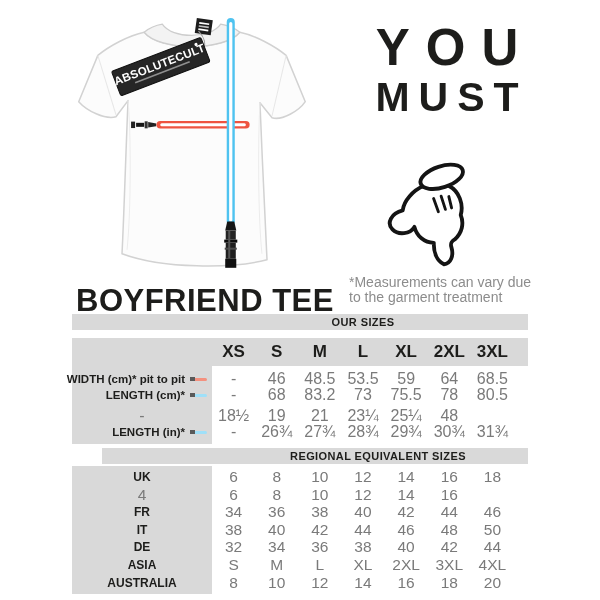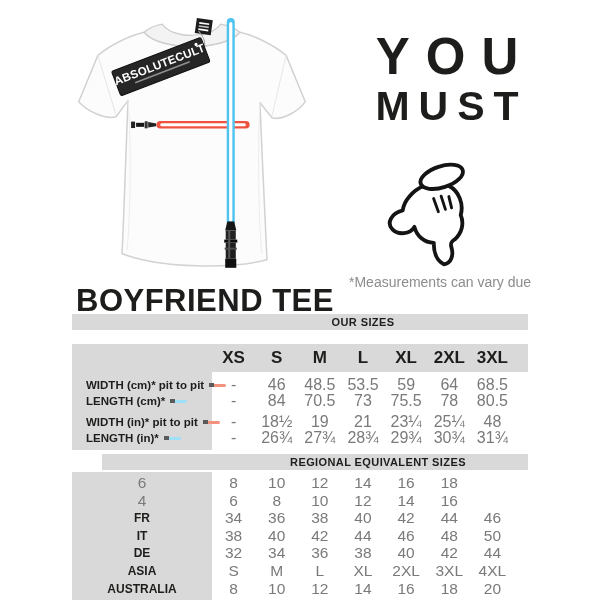--- a/index.html
+++ b/index.html
@@ -13,40 +13,40 @@
     --saber-blue-glow:#9fe0f9;
   }
   html,body{margin:0;padding:0;background:#fff;}
   body{font-family:"Liberation Sans",sans-serif;color:var(--ink);}
   .canvas{position:relative;width:600px;height:600px;background:#fff;overflow:hidden;}
 
   
   .tshirt-svg{position:absolute;left:50px;top:4px;width:288px;height:292px;}
   .slogan{position:absolute;left:346px;top:22px;width:202px;text-align:center;}
   .slogan .l1{font-size:25px;font-weight:800;letter-spacing:5px;margin-right:-5px;}
-  .slogan .l2{font-size:51px;font-weight:800;letter-spacing:16px;margin-right:-16px;line-height:1.02;margin-top:9px;}
+  .slogan .l2{font-size:51px;font-weight:800;letter-spacing:16px;margin-right:-16px;line-height:1.02;margin-top:0;}
   .slogan .l3{font-size:41px;font-weight:800;letter-spacing:9px;margin-right:-9px;line-height:1.05;margin-top:2px;}
   .hand-svg{position:absolute;left:384px;top:160px;width:96px;height:114px;transform:rotate(-4deg);}
 
   
   .title{position:absolute;left:76px;top:283px;font-size:31px;font-weight:900;letter-spacing:0.5px;white-space:nowrap;}
   .note{position:absolute;left:349px;top:275px;font-size:14px;line-height:1.1;color:var(--note-gray);}
 
   
   .table{position:absolute;left:72px;top:314px;width:456px;font-size:12px;}
   .band{background:var(--band-gray);height:16px;display:flex;align-items:center;}
   .band span{display:block;flex:1;margin-left:140px;margin-right:14px;text-align:center;
              font-size:11px;font-weight:bold;letter-spacing:0.4px;color:var(--ink);}
   .grid-row{display:grid;grid-template-columns:140px repeat(7,1fr);padding-right:14px;align-items:center;}
-  .header-row{background:var(--band-gray);height:28px;margin-top:14px;}
+  .header-row{background:var(--band-gray);height:28px;margin-top:8px;}
   .size-h{text-align:center;font-size:17px;font-weight:800;}
   .meas-section{background:linear-gradient(to right,var(--band-gray) 140px,#fff 140px);padding:4px 0 5px;}
   .m-row{height:16px;}
   .m-row.group2{margin-top:5px;}
-  .m-label-cell{display:flex;align-items:center;gap:5px;padding-right:5px;padding-left:14px;}
+  .m-label-cell{display:flex;justify-content:flex-end;align-items:center;gap:5px;padding-right:5px;}
   .m-label{font-size:11.5px;font-weight:800;white-space:nowrap;}
   .saber-icon{position:relative;width:17px;height:3px;border-radius:2px;flex:none;}
   .saber-icon.red{background:var(--saber-red-glow);}
   .saber-icon.blue{background:var(--saber-blue-glow);}
   .saber-icon::before{content:"";position:absolute;left:0;top:-0.5px;width:5px;height:4px;background:#5a5a5a;}
   .m-val{text-align:center;font-size:16px;font-weight:300;color:var(--value-gray);}
   .reg-section{background:linear-gradient(to right,var(--band-gray) 140px,#fff 140px);margin-top:2px;padding:2px 0 3px;}
   .band.regional{margin-top:4px;margin-left:30px;}
   .r-row{height:17.6px;}
   .r-label{text-align:center;font-size:12px;font-weight:800;}
@@ -134,20 +134,21 @@
       <ellipse transform="rotate(-14 63 16)" cx="63" cy="16" rx="23" ry="11"></ellipse>
       <path d="M53 38 L57 52" fill="none" stroke-width="3"></path>
       <path d="M61 36 L64.5 50" fill="none" stroke-width="3"></path>
       <path d="M69 37 L71 49" fill="none" stroke-width="3"></path>
     </g>
   </svg>
 
   <div class="title">BOYFRIEND TEE</div>
   <div class="note">
     <div>*Measurements can vary due</div>
+    <div>to the garment treatment</div>
   </div>
 
   <div class="table">
 
     <div class="band">
       <span>OUR SIZES</span>
     </div>
 
     <div class="grid-row header-row">
       <div class="m-label-cell"></div>
@@ -173,32 +174,28 @@
         <div class="m-val">59</div>
         <div class="m-val">64</div>
         <div class="m-val">68.5</div>
       </div>
       <div class="grid-row m-row">
         <div class="m-label-cell">
           <span class="m-label">LENGTH (cm)*</span>
           <span class="saber-icon blue"></span>
         </div>
         <div class="m-val">-</div>
-        <div class="m-val">84</div>
-        <div class="m-val">70.5</div>
+        <div class="m-val">68</div>
+        <div class="m-val">83.2</div>
         <div class="m-val">73</div>
         <div class="m-val">75.5</div>
         <div class="m-val">78</div>
         <div class="m-val">80.5</div>
       </div>
       <div class="grid-row m-row group2">
-        <div class="m-label-cell">
-          <span class="m-label">WIDTH (in)* pit to pit</span>
-          <span class="saber-icon red"></span>
-        </div>
         <div class="m-val">-</div>
         <div class="m-val">18½</div>
         <div class="m-val">19</div>
         <div class="m-val">21</div>
         <div class="m-val">23¼</div>
         <div class="m-val">25¼</div>
         <div class="m-val">48</div>
       </div>
       <div class="grid-row m-row">
         <div class="m-label-cell">
@@ -214,20 +211,21 @@
         <div class="m-val">31¾</div>
       </div>
     </div>
 
     <div class="band regional">
       <span>REGIONAL EQUIVALENT SIZES</span>
     </div>
 
     <div class="reg-section">
       <div class="grid-row r-row">
+        <div class="r-label">UK</div>
         <div class="r-val">6</div>
         <div class="r-val">8</div>
         <div class="r-val">10</div>
         <div class="r-val">12</div>
         <div class="r-val">14</div>
         <div class="r-val">16</div>
         <div class="r-val">18</div>
       </div>
       <div class="grid-row r-row">
         <div class="r-val">4</div>

